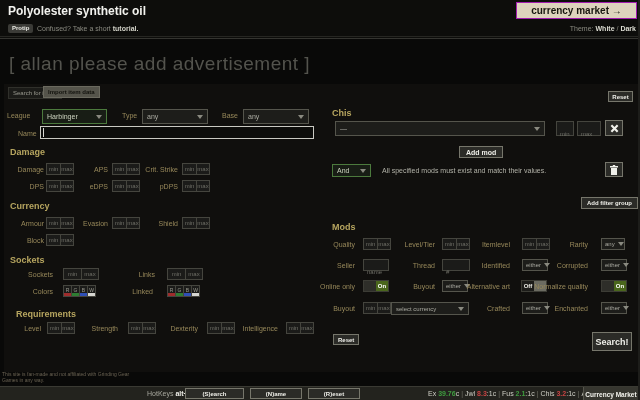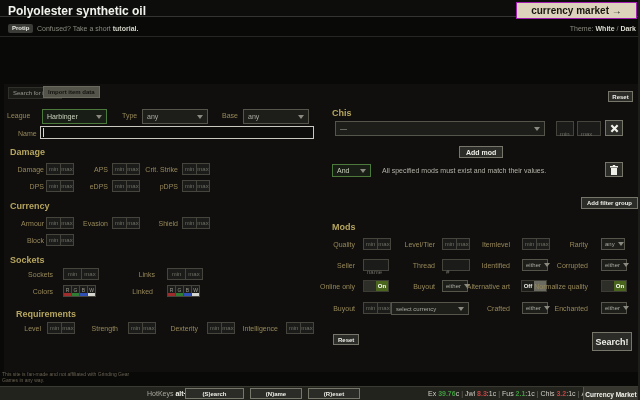--- a/index.html
+++ b/index.html
@@ -1,20 +1,20 @@
 <!DOCTYPE html>
 <html><head>
 <meta charset="utf-8">
 <style>
   * { margin:0; padding:0; box-sizing:border-box; }
   html,body { width:640px; height:400px; background:#060606; font-family:"Liberation Sans", sans-serif; overflow:hidden; }
   .page { position:relative; width:640px; height:400px; background:#090908; }
 
   
-  .titlebar { position:absolute; left:0; top:0; width:640px; height:17px; background:#0d0d0b; border-bottom:1px solid #343430; }
+  .titlebar { position:absolute; left:0; top:0; width:640px; height:39px; background:#0d0d0b; border-bottom:1px solid #343430; }
   .site-title { position:absolute; left:8px; top:4px; font-size:12px; font-weight:bold; color:#f2f2ee; }
   .cm-btn { position:absolute; left:516px; top:2px; width:121px; height:17px; background:#ddd3bd; color:#17160f; font-size:10px; font-weight:bold; display:flex; align-items:center; justify-content:center; border:1px solid #a21caf; cursor:pointer; }
   .protip-row { position:absolute; left:0; top:21px; width:640px; height:16px; border-bottom:1px solid #262622; }
   .protip-badge { position:absolute; left:8px; top:3px; background:#3b3b37; color:#e9e9e3; font-size:6px; font-weight:bold; padding:1px 4px 2px; border-radius:2px; }
   .protip-text { position:absolute; left:37px; top:4px; font-size:7px; color:#8a8a80; }
   .protip-text b { color:#d2d2c8; }
   .theme-box { position:absolute; right:4px; top:4px; font-size:7px; color:#8a8a80; }
   .theme-box a { color:#dcdcd2; font-weight:bold; text-decoration:none; cursor:pointer; }
 
   
@@ -99,20 +99,21 @@
       <b>tutorial.</b>
     </span>
     <span class="theme-box">
       <span>Theme:</span>
       <a>White</a>
       <span>/</span>
       <a>Dark</a>
     </span>
   </div>
 
+  <div class="ad">[ allan please add advertisement ]</div>
 
   <div class="panel">
     <span class="tab tab-search">Search for items</span>
     <span class="tab tab-import">Import item data</span>
   </div>
   <div class="btn tiny" style="left:608px;top:91px;width:25px;height:11px;">Reset</div>
 
   <span class="fll" style="left:7px;top:112px;">League</span>
   <div class="sel green" style="left:42px;top:109px;width:65px;">
     <span>Harbinger</span>

